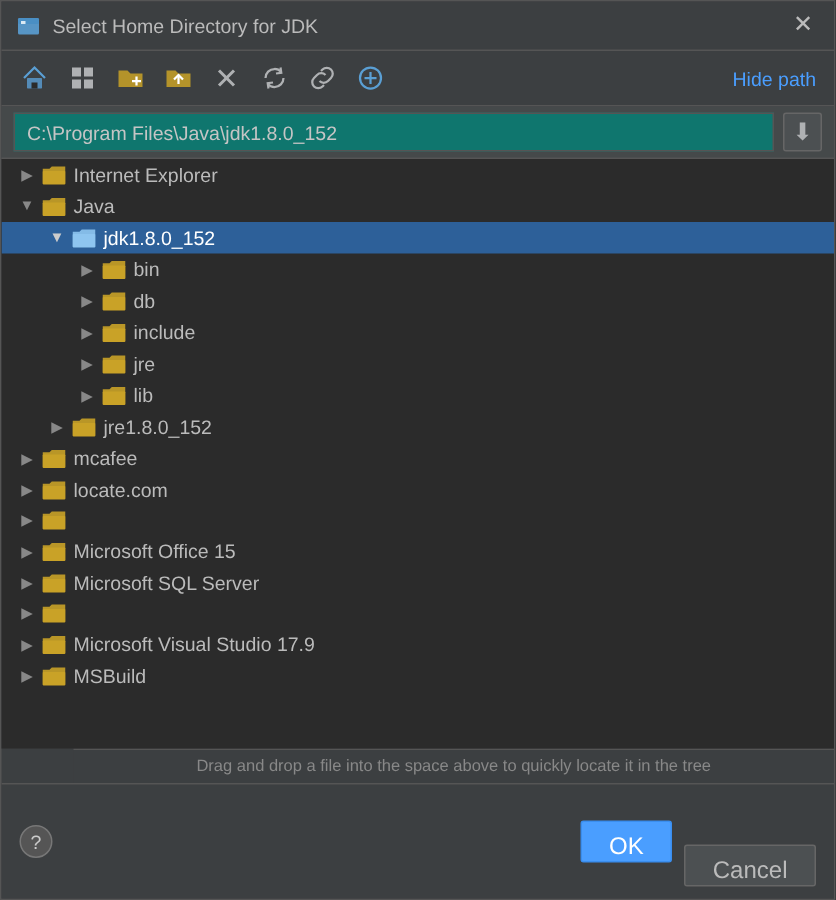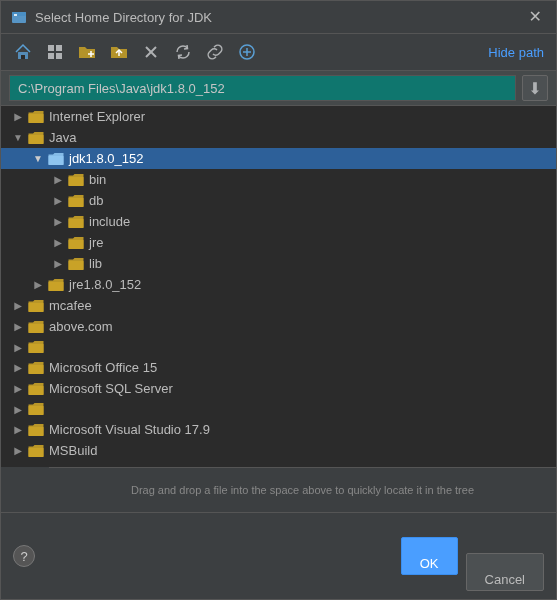--- a/index.html
+++ b/index.html
@@ -164,39 +164,39 @@
     .folder-icon svg { width: 16px; height: 14px; }
 
     .tree-label {
       font-size: 13px;
       text-align: right;
     }
 
     .status-bar {
       background: #3c3f41;
       border-top: 1px solid #555;
-      padding: 16px 10px;
+      padding: 5px 10px;
       color: #888;
       font-size: 11px;
       text-align: center;
       margin-left: 48px;
     }
 
     .footer {
       background: #3c3f41;
       border-top: 1px solid #555;
       display: flex;
       align-items: center;
       justify-content: flex-end;
       padding: 8px 12px;
       gap: 8px;
     }
     .footer-btn {
-      padding: 18px 18px;
-      font-size: 13px;
+      padding: 8px 18px;
+      font-size: 16px;
       cursor: pointer;
       border-radius: 2px;
       height: 28px;
     }
     .footer-btn.ok {
       background: #4a9eff;
       border: 1px solid #3a8eef;
       color: #fff;
     }
     .footer-btn.cancel {
@@ -426,21 +426,21 @@
     </div>
         <div class="tree-item">
       <span style="display:inline-block;width:8px;flex-shrink:0;"></span>
       <span class="tree-arrow">▶</span>
       <span class="folder-icon">
             <svg viewBox="0 0 16 14" width="16" height="14">
       <path d="M0.5 2.5 L5 2.5 L6.5 1 L15.5 1 L15.5 12.5 L0.5 12.5 Z" fill="#c9a227" opacity="0.9"></path>
       <rect x="0.5" y="4" width="15" height="9" rx="0.5" fill="#c9a227"></rect>
     </svg>
           </span>
-      <span class="tree-label">above.com</span>
+      <span class="tree-label">locate.com</span>
     </div>
         <div class="tree-item">
       <span style="display:inline-block;width:8px;flex-shrink:0;"></span>
       <span class="tree-arrow">▶</span>
       <span class="folder-icon">
             <svg viewBox="0 0 16 14" width="16" height="14">
       <path d="M0.5 2.5 L5 2.5 L6.5 1 L15.5 1 L15.5 12.5 L0.5 12.5 Z" fill="#c9a227" opacity="0.9"></path>
       <rect x="0.5" y="4" width="15" height="9" rx="0.5" fill="#c9a227"></rect>
     </svg>
           </span>

